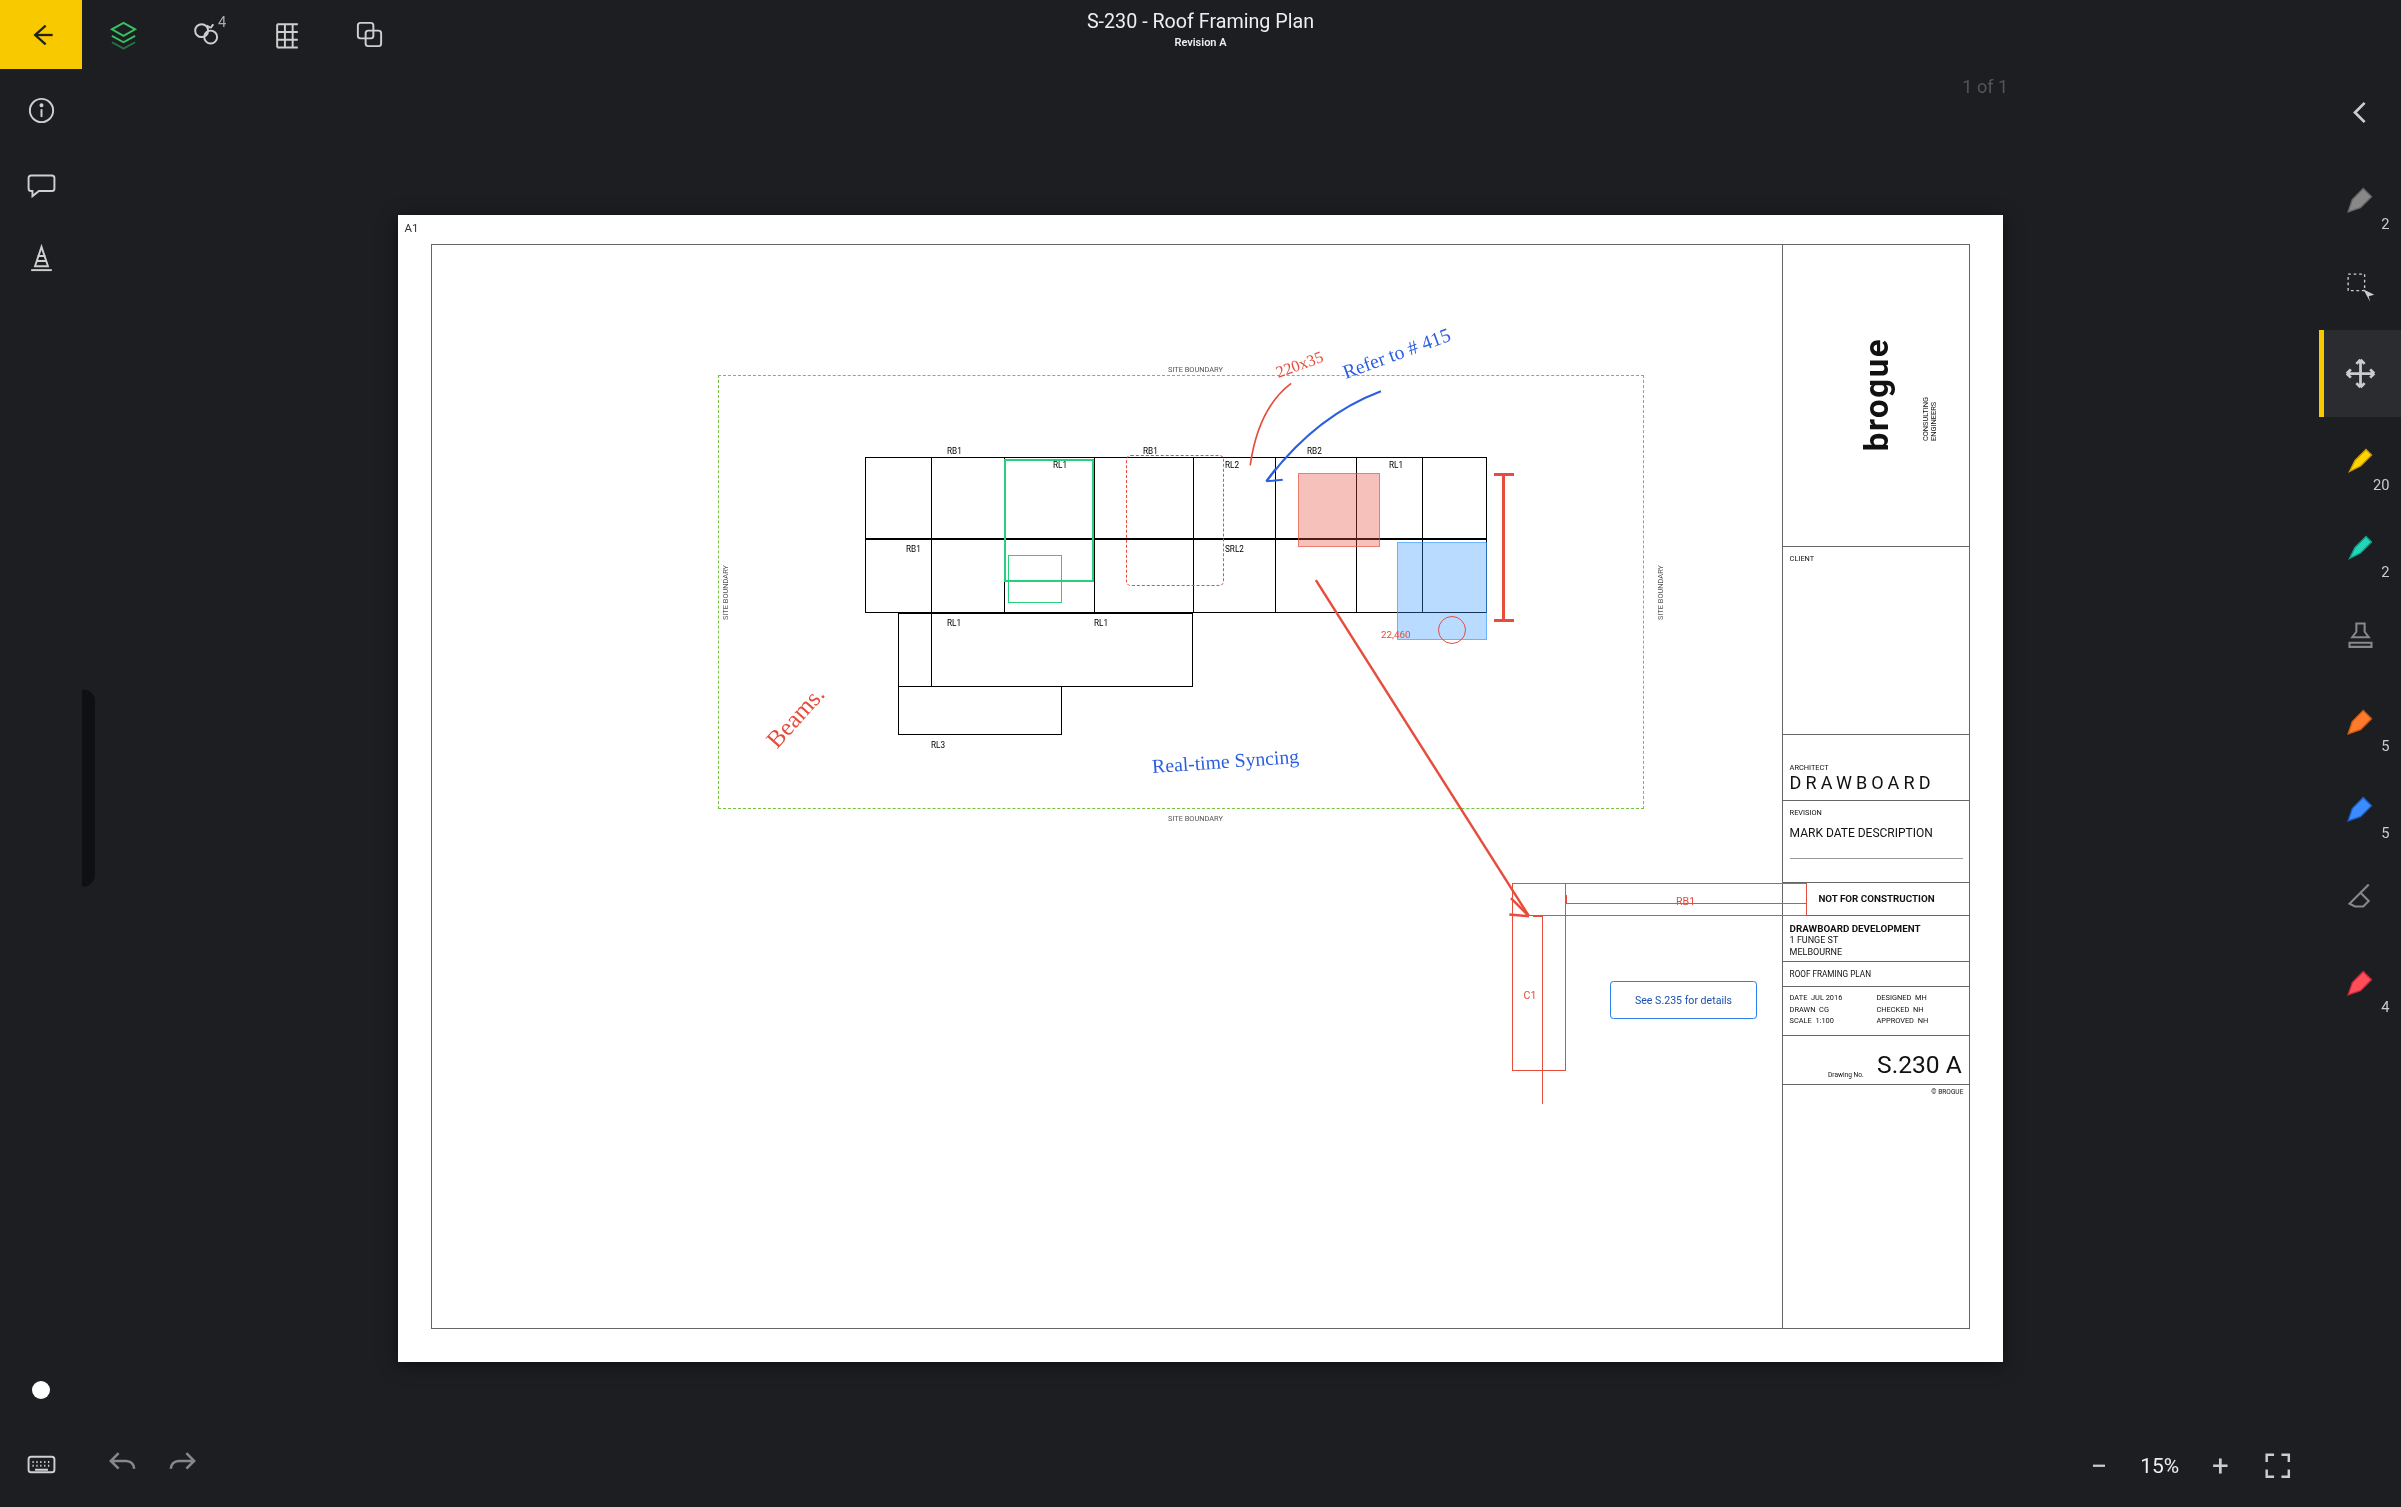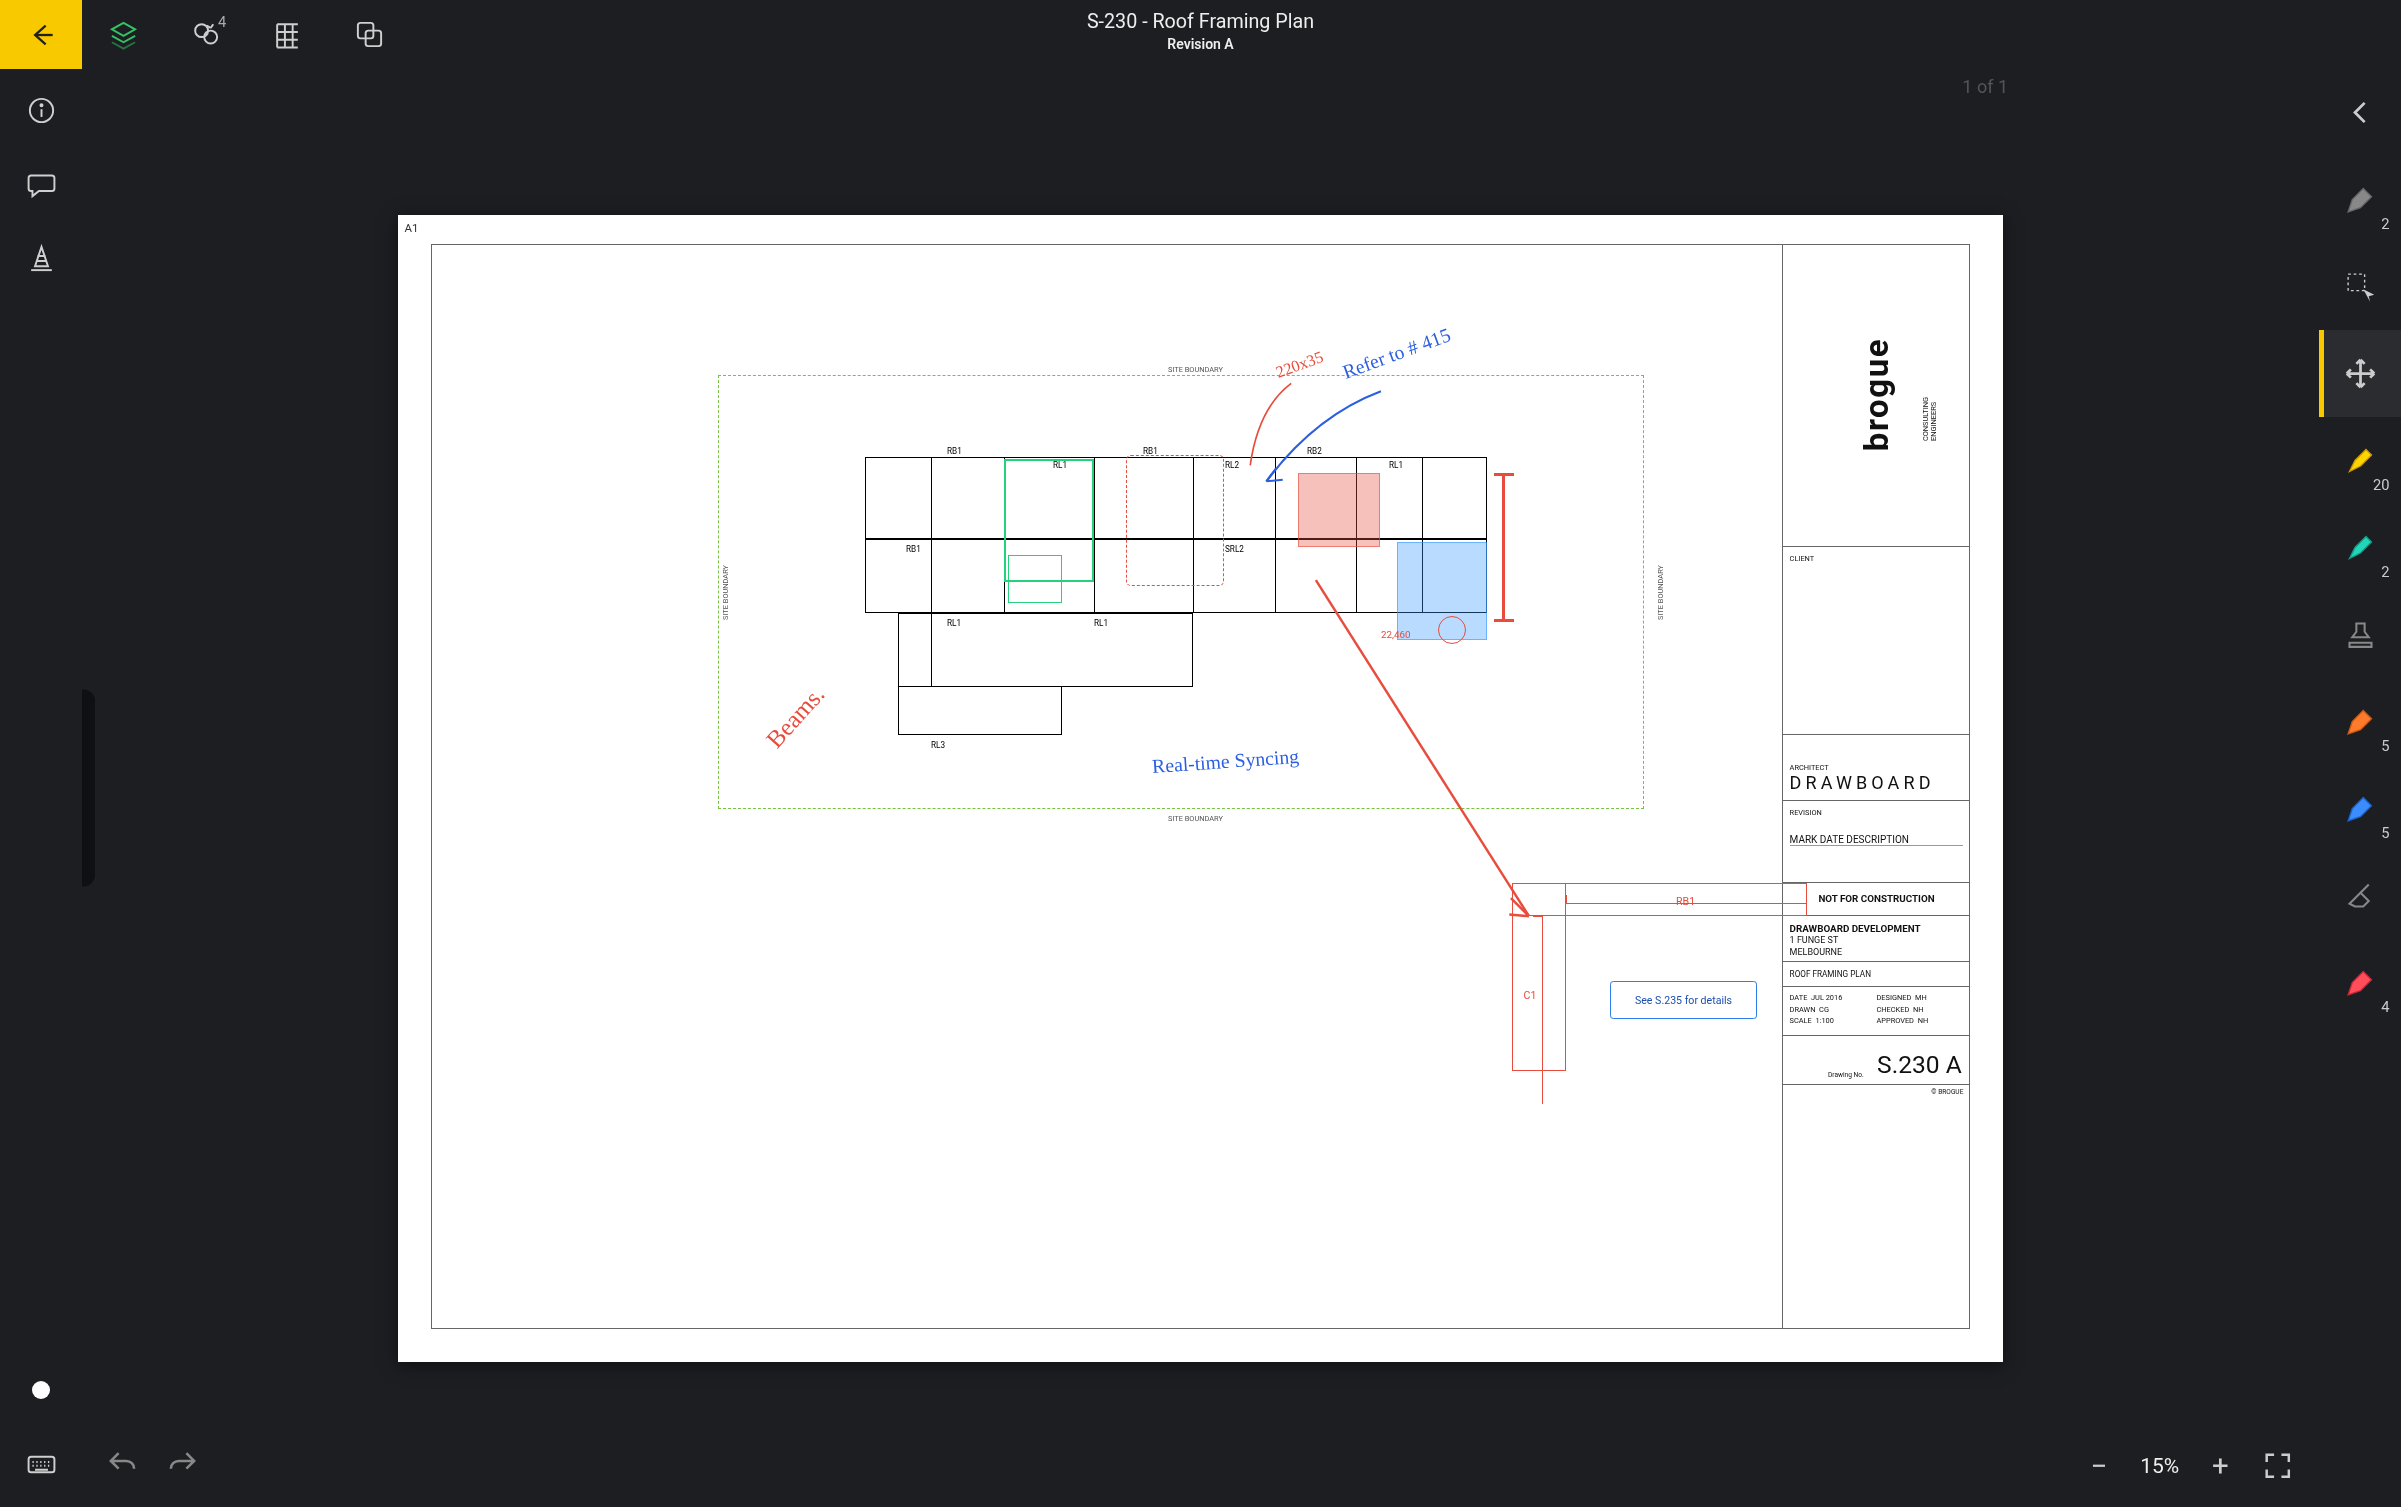--- a/index.html
+++ b/index.html
@@ -8,21 +8,21 @@
 
 .topbar { grid-column:1/4; display:flex; align-items:center; background:#1c1e22; position:relative; }
 .topbar .back-btn { width:82px; height:69px; background:#f9c900; display:flex; align-items:center; justify-content:center; cursor:pointer; }
 .topbar .back-btn svg { width:28px; height:28px; }
 .topbar .topicons { display:flex; align-items:center; height:69px; }
 .topbar .topicon { width:82px; height:69px; display:flex; align-items:center; justify-content:center; cursor:pointer; position:relative; }
 .topbar .topicon svg { width:31px; height:31px; stroke:#cfcfcf; fill:none; stroke-width:1.5; }
 .topbar .topicon .badge { position:absolute; top:13px; right:19.7px; font-size:14.7px; color:#aaa; }
 .title-center { position:absolute; left:50%; transform:translateX(-50%); text-align:center; top:9.8px; }
 .title-center .doc-title { font-size:19.7px; font-weight:400; color:#eee; }
-.title-center .doc-rev { font-size:14px; font-weight:600; color:#eee; margin-top:3.3px; }
+.title-center .doc-rev { font-size:11px; font-weight:600; color:#eee; margin-top:3.3px; }
 
 .left-sidebar { grid-column:1/2; grid-row:2/3; background:#1c1e22; display:flex; flex-direction:column; align-items:center; padding-top:23px; gap:38px; position:relative; }
 .left-sidebar .sideicon { width:36px; height:36px; display:flex; align-items:center; justify-content:center; cursor:pointer; }
 .left-sidebar .sideicon svg { width:31px; height:31px; stroke:#cfcfcf; fill:none; stroke-width:1.5; }
 .left-sidebar .bottom-icons { position:absolute; bottom:24.6px; display:flex; flex-direction:column; align-items:center; gap:38px; }
 .left-sidebar .dot { width:18px; height:18px; border-radius:50%; background:#fff; }
 .left-sidebar .keyboard svg { width:31px; height:31px; stroke:#cfcfcf; fill:none; stroke-width:1.5; }
 
 .right-sidebar { grid-column:3/4; grid-row:2/3; background:#1c1e22; display:flex; flex-direction:column; align-items:center; padding-top:0; position:relative; }
 .right-sidebar .tool { width:82px; height:87px; display:flex; align-items:center; justify-content:center; cursor:pointer; position:relative; }
@@ -194,21 +194,21 @@
         </div>
         <div class="tb-section tb-client">
           <div style="font-size:7.4px">CLIENT</div>
         </div>
         <div class="tb-section tb-arch">
           <div style="font-size:7.4px">ARCHITECT</div>
           <div class="drawboard-logo">DRAWBOARD</div>
         </div>
         <div class="tb-section tb-rev">
           <div style="font-size:7.4px">REVISION</div>
-          <div style="font-size:10px;margin-top:17px;border-bottom:0.8px solid #999;padding-bottom:0">MARK   DATE   DESCRIPTION</div>
+          <div style="font-size:12px;margin-top:9px;border-bottom:0.8px solid #999;padding-bottom:18px">MARK   DATE   DESCRIPTION</div>
         </div>
         <div class="tb-section tb-notconstr">NOT FOR CONSTRUCTION</div>
         <div class="tb-section tb-proj">
           <div class="pname">DRAWBOARD DEVELOPMENT</div>
           <div>1 FUNGE ST</div>
           <div>MELBOURNE</div>
         </div>
         <div class="tb-section tb-draw">ROOF FRAMING PLAN</div>
         <div class="tb-section tb-meta">
           <div><span>DATE</span> &nbsp;<span>JUL 2016</span></div>

